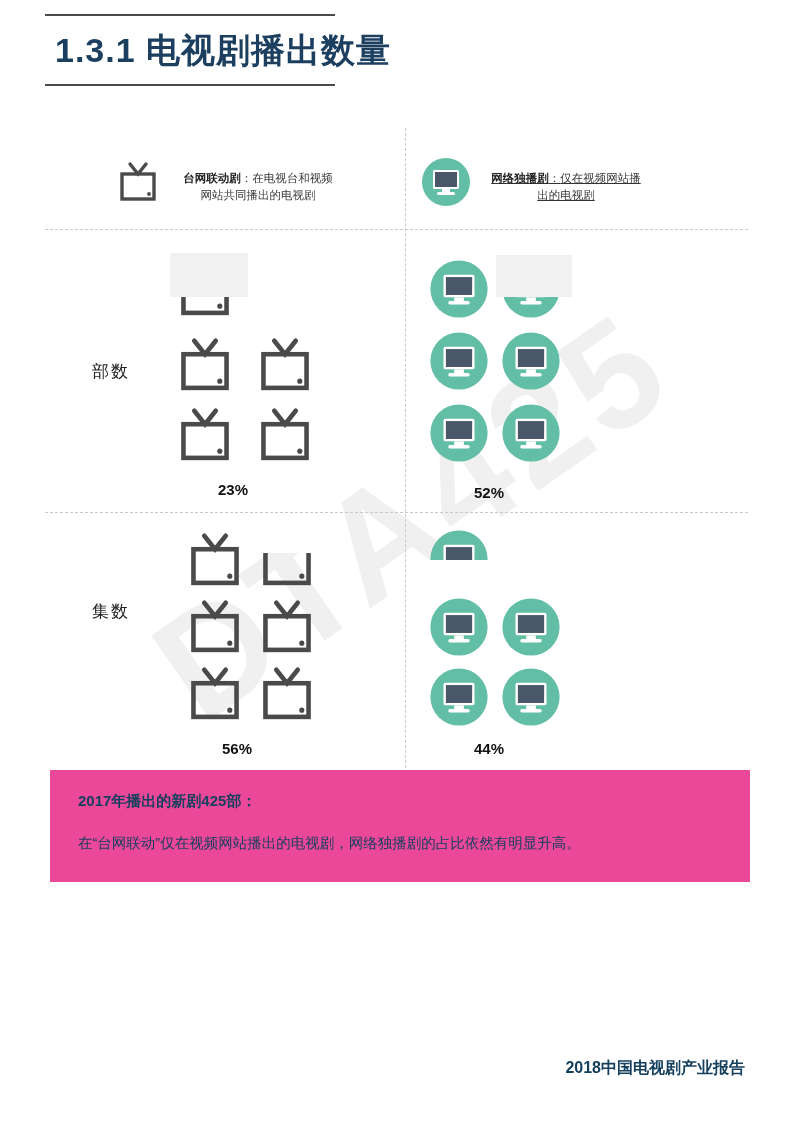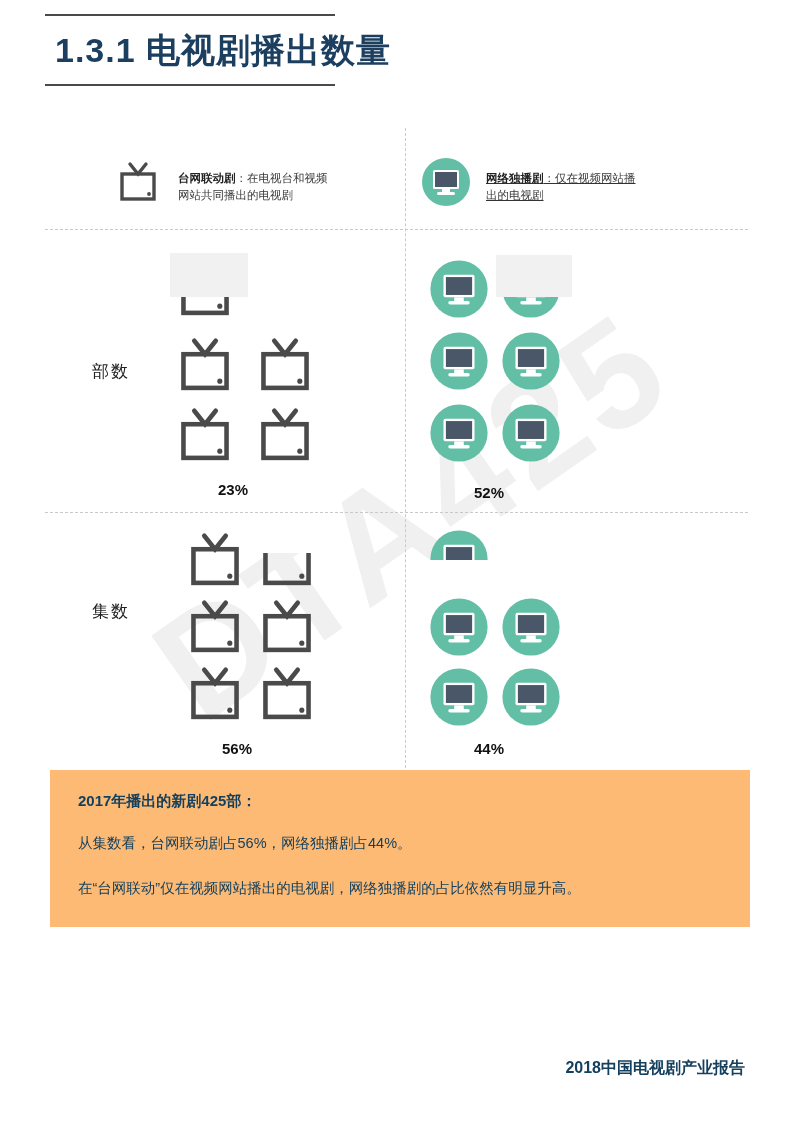--- a/index.html
+++ b/index.html
@@ -68,20 +68,21 @@
     top: 148px;
     left: 0;
     width: 793px;
     height: 80px;
     z-index: 2;
   }
   .legend-item {
     position: absolute;
     display: flex;
     align-items: flex-start;
+    text-align: center;
   }
   .legend-left { left: 112px; top: 8px; }
   .legend-right { left: 420px; top: 8px; text-decoration: underline; }
   .legend-text {
     margin-left: 14px;
     font-size: 11.5px;
     line-height: 17px;
     width: 160px;
     color: #3a3a3a;
     padding-top: 14px;
@@ -135,21 +136,21 @@
     background: #f1f1f1;
     z-index: 4;
   }
 
   
   .summary {
     position: absolute;
     left: 50px;
     top: 770px;
     width: 700px;
-    background: #fdba74;
+    background: #ec4899;
     padding: 22px 28px 26px 28px;
     box-sizing: border-box;
     z-index: 5;
   }
   .summary h3 {
     margin: 0 0 20px 0;
     font-size: 15px;
     color: #14405e;
     font-weight: bold;
   }
@@ -421,19 +422,18 @@
         <rect x="22" y="33" width="8" height="4" fill="#ffffff"></rect>
         <rect x="17" y="36" width="18" height="3" rx="1.5" fill="#ffffff"></rect>
       </svg>
     </div>
   </div>
 
   <div class="pct" style="left:474px; top:740px;">44%</div>
 
   <div class="summary">
     <h3>2017年播出的新剧425部：</h3>
-    <p>从集数看，台网联动剧占56%，网络独播剧占44%。</p>
     <p>在“台网联动”仅在视频网站播出的电视剧，网络独播剧的占比依然有明显升高。</p>
   </div>
 
   <div class="footer">2018中国电视剧产业报告</div>
 
 </div>
 
 </body></html>

